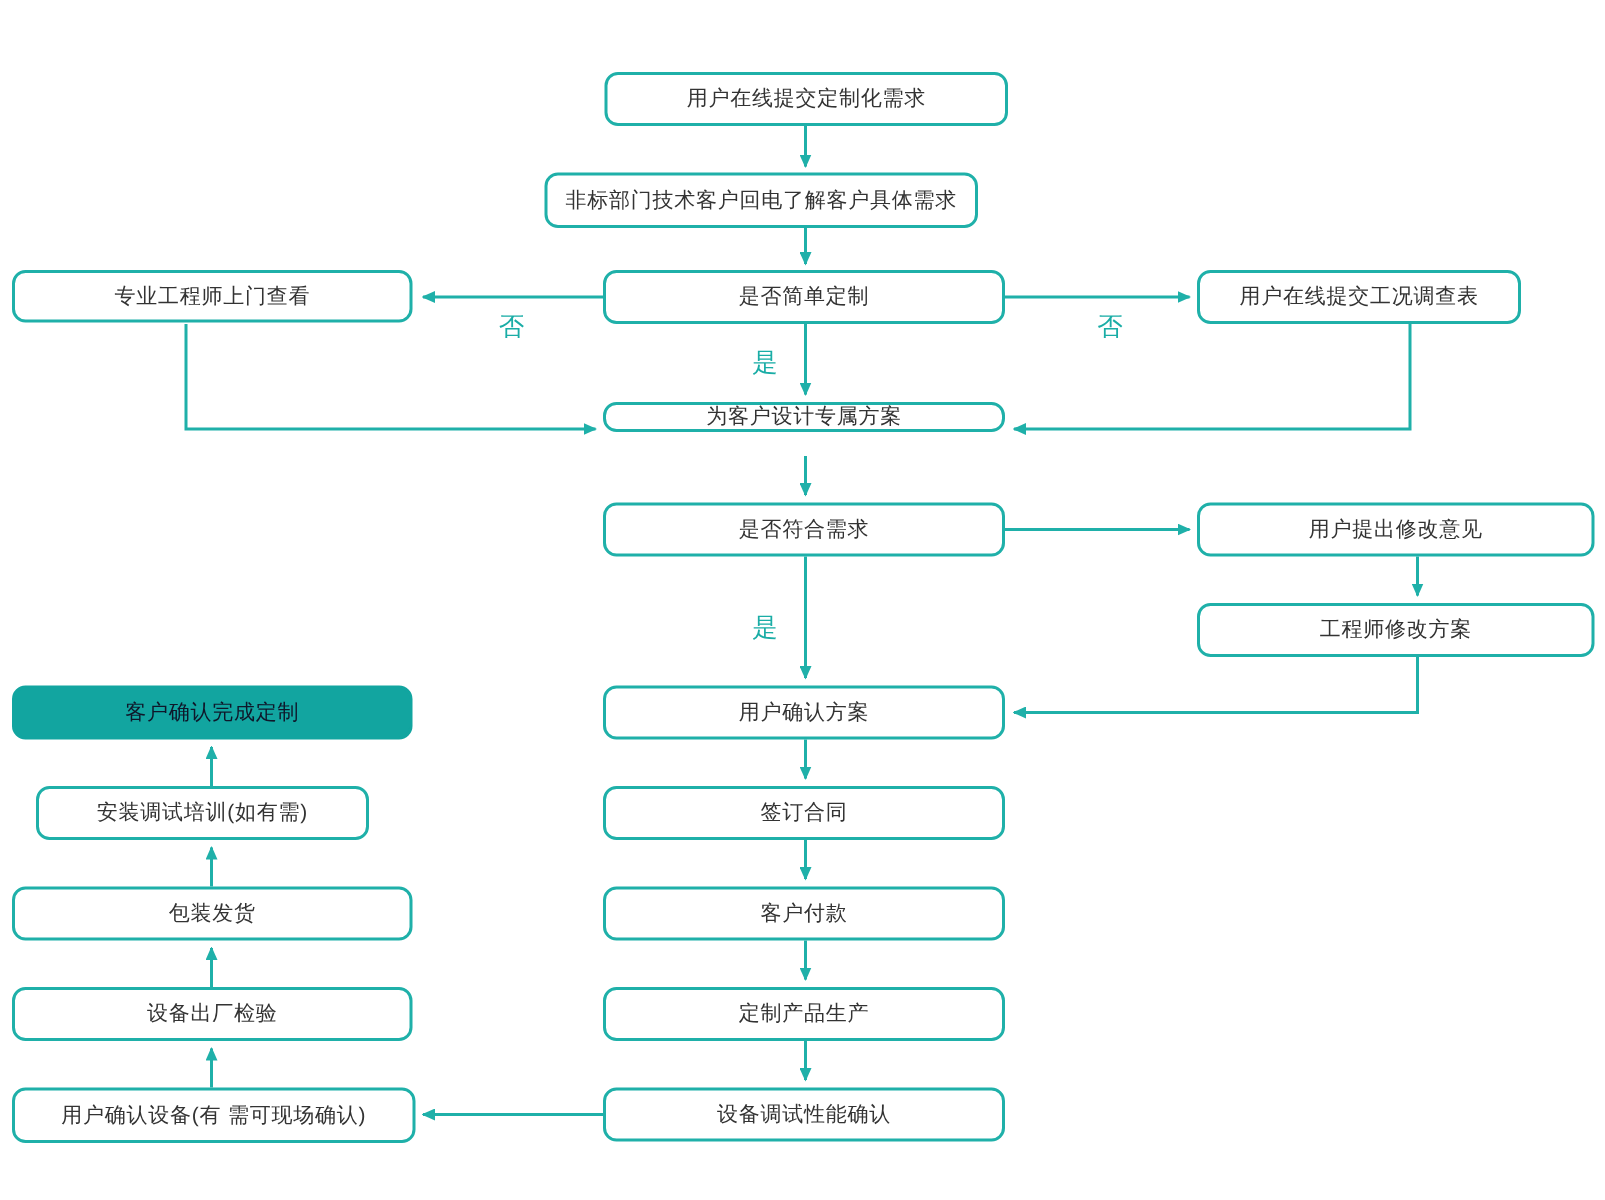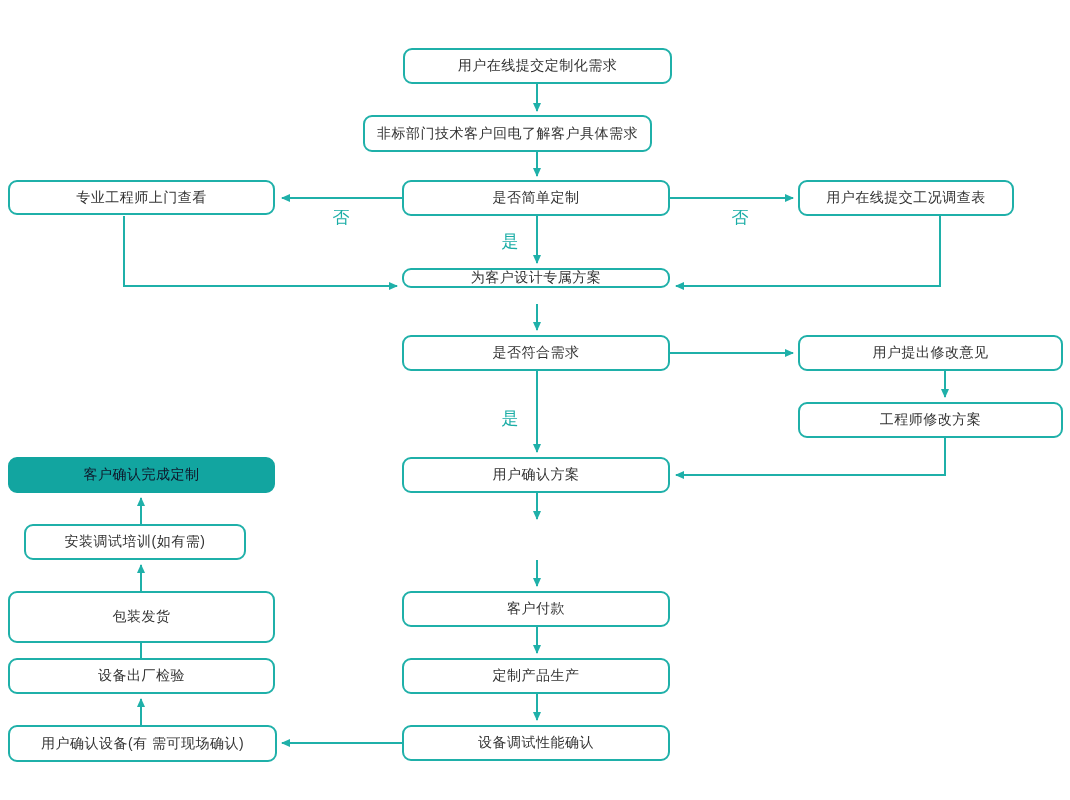--- a/index.html
+++ b/index.html
@@ -104,32 +104,33 @@
   <div class="node" style="left:402px;top:268px;width:268px;height:20px">为客户设计专属方案</div>
 
   <div class="node" style="left:798px;top:335px;width:265px;height:36px">用户提出修改意见</div>
 
   <div class="node" style="left:402px;top:335px;width:268px;height:36px">是否符合需求</div>
 
   <div class="node" style="left:798px;top:402px;width:265px;height:36px">工程师修改方案</div>
 
   <div class="node" style="left:402px;top:457px;width:268px;height:36px">用户确认方案</div>
 
+  <div class="node" style="left:402px;top:524px;width:268px;height:36px">签订合同</div>
 
   <div class="node" style="left:402px;top:591px;width:268px;height:36px">客户付款</div>
 
   <div class="node" style="left:402px;top:725px;width:268px;height:36px">设备调试性能确认</div>
 
   <div class="node" style="left:402px;top:658px;width:268px;height:36px">定制产品生产</div>
 
   <div class="node node--filled" style="left:8px;top:457px;width:267px;height:36px">客户确认完成定制</div>
 
   <div class="node" style="left:24px;top:524px;width:222px;height:36px">安装调试培训(如有需)</div>
 
-  <div class="node" style="left:8px;top:591px;width:267px;height:52px">包装发货</div>
+  <div class="node" style="left:8px;top:591px;width:267px;height:36px">包装发货</div>
 
   <div class="node" style="left:8px;top:658px;width:267px;height:36px">设备出厂检验</div>
 
   <div class="node" style="left:8px;top:725px;width:269px;height:37px">用户确认设备(有 需可现场确认)</div>
 
   <div class="edge-label" style="left:329px;top:206px">否</div>
 
   <div class="edge-label" style="left:728px;top:206px">否</div>
 
   <div class="edge-label" style="left:498px;top:230px">是</div>

